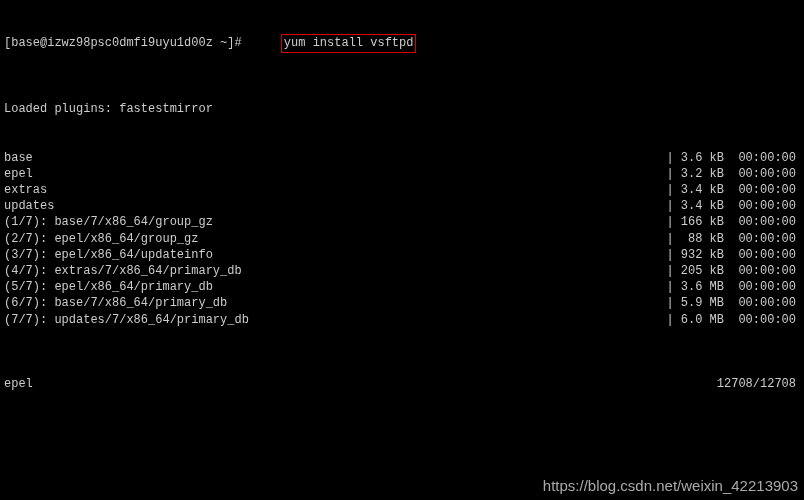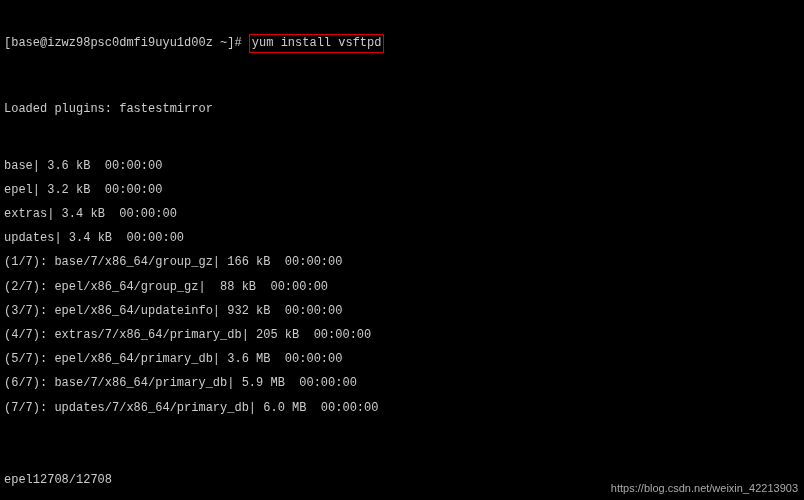--- a/index.html
+++ b/index.html
@@ -18,35 +18,35 @@
   .terminal {
     padding: 2px 4px;
     white-space: pre;
   }
   .line { white-space: pre; }
   .prompt-line { position: relative; }
   .cmd-box {
     border: 1px solid #d00;
     padding: 0 2px;
     display: inline-block;
+    margin-left: 32px;
   }
   .dlrow {
     display: flex;
-    justify-content: flex-start;
+    justify-content: space-between;
     width: 792px;
-    margin-top: 8px;
   }
   .dlleft { }
   .dlright { text-align: right; }
   .watermark {
     position: absolute;
     right: 6px;
     bottom: 4px;
     color: #aaa;
-    font-size: 11px;
+    font-size: 15px;
     font-family: Arial, sans-serif;
   }
 </style>
 </head>
 <body>
 
 <div class="terminal">
   <div class="line prompt-line"><span>[base@izwz98psc0dmfi9uyu1d00z ~]# </span><span class="cmd-box">yum install vsftpd</span></div>
 
   <div id="pre-lines"><div class="line">Loaded plugins: fastestmirror</div></div>

